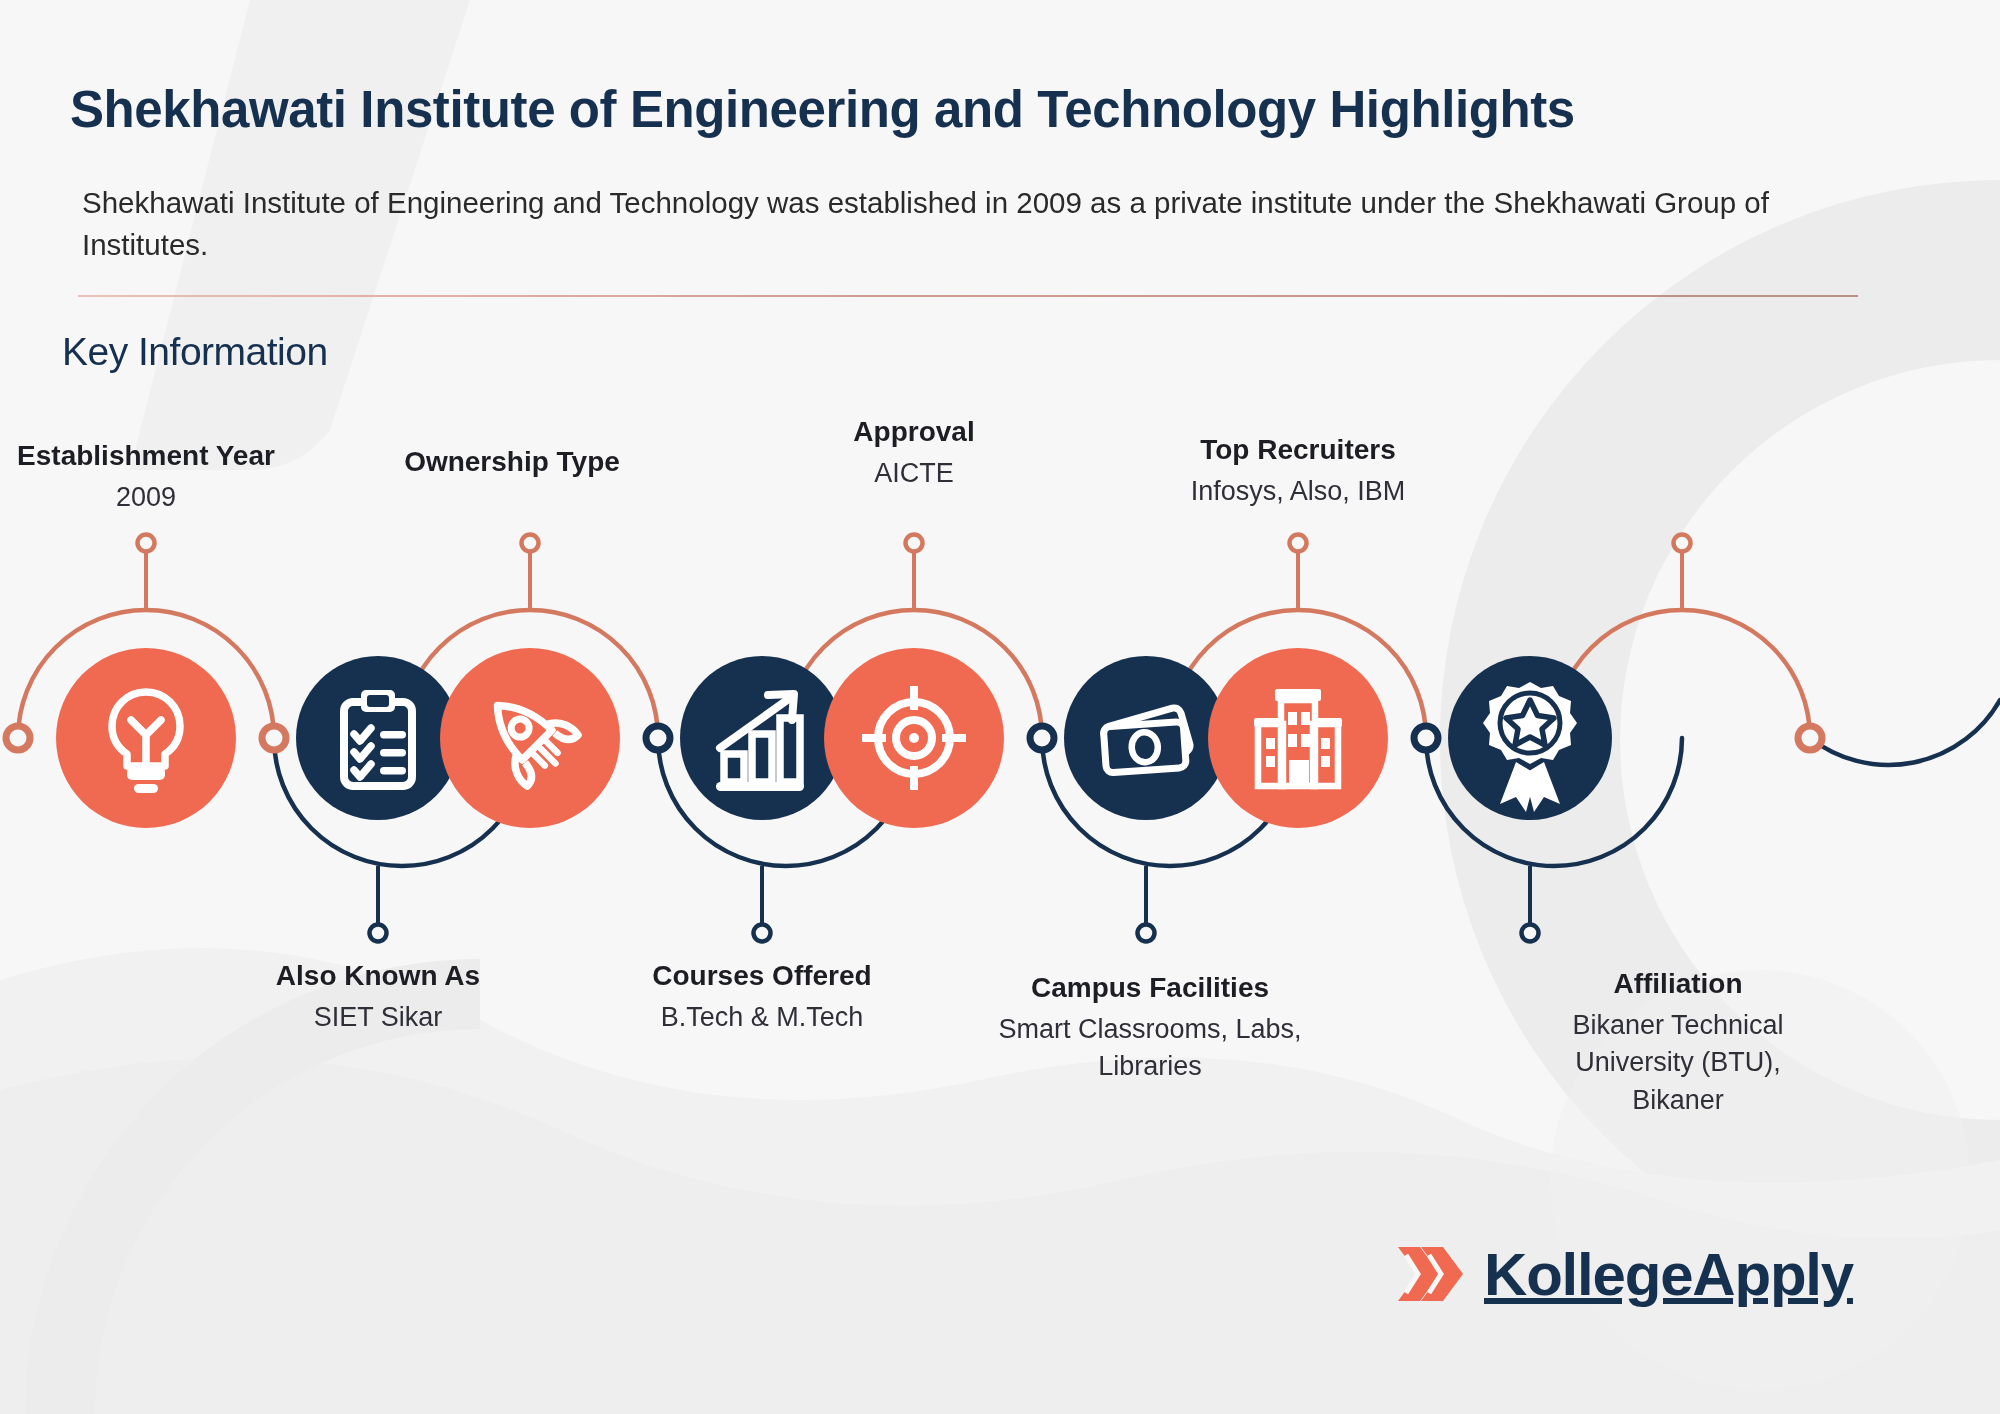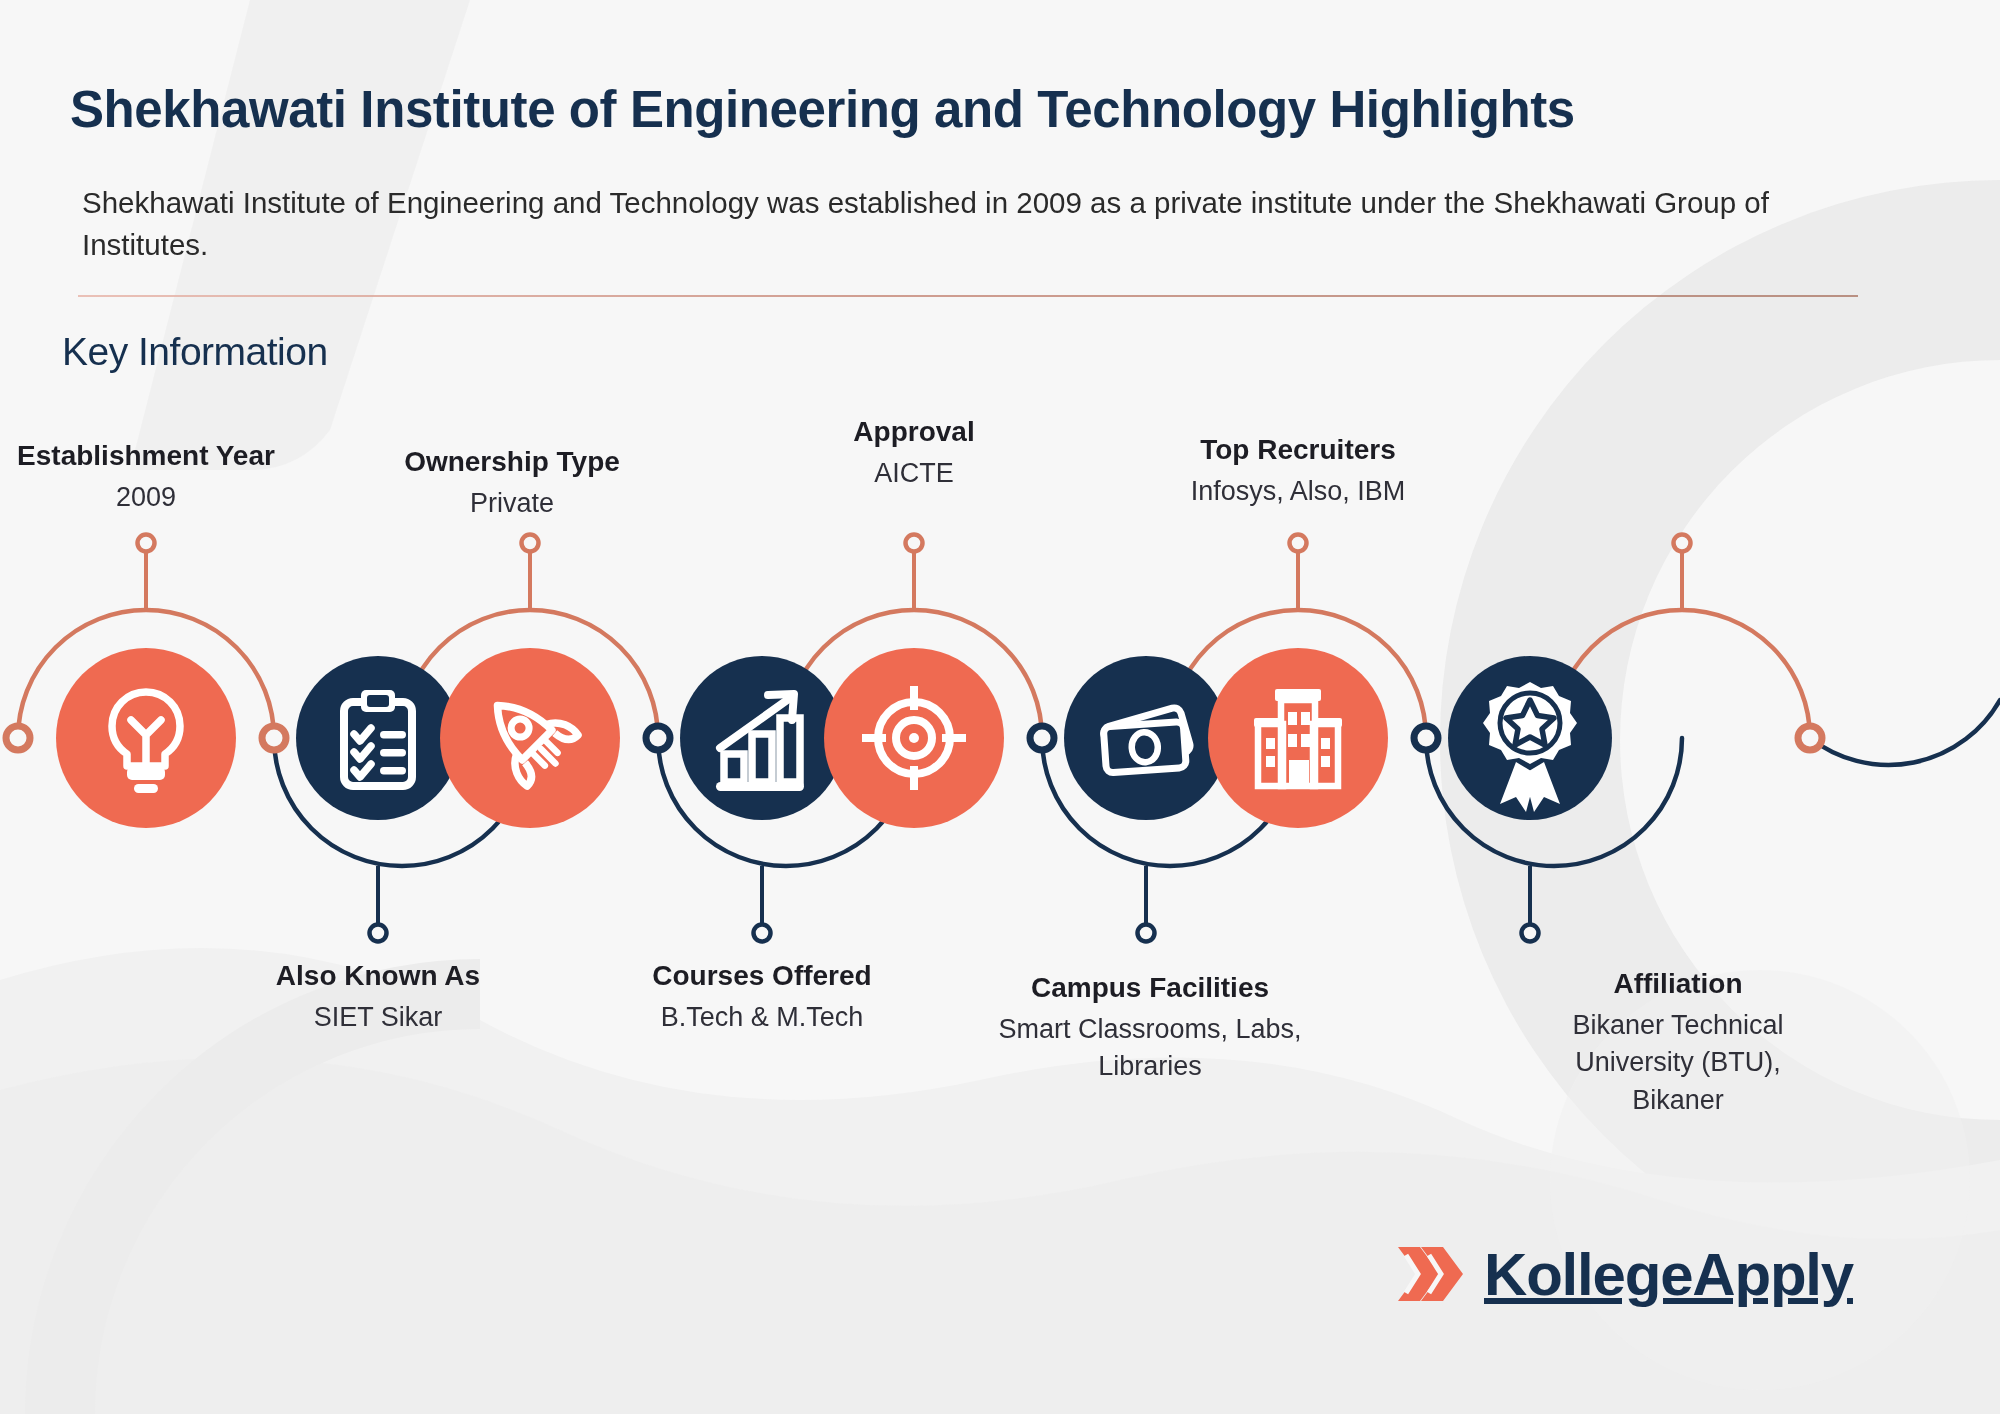--- a/index.html
+++ b/index.html
@@ -286,21 +286,20 @@
   <div id="title-divider"></div>
   <h2 id="section-heading">Key Information</h2>
 
   <div class="node-label" style="left:-34px; top:438px; width:360px;">
     <div class="lbl-title">Establishment Year</div>
     <div class="lbl-value">2009</div>
   </div>
 
   <div class="node-label" style="left:332px; top:444px; width:360px;">
     <div class="lbl-title">Ownership Type</div>
-    <div class="lbl-value">Private</div>
   </div>
 
   <div class="node-label" style="left:734px; top:414px; width:360px;text-align:center;">
     <div class="lbl-title">Approval</div>
     <div class="lbl-value">AICTE</div>
   </div>
 
   <div class="node-label" style="left:1118px; top:432px; width:360px;">
     <div class="lbl-title">Top Recruiters</div>
     <div class="lbl-value">Infosys, Also, IBM</div>

